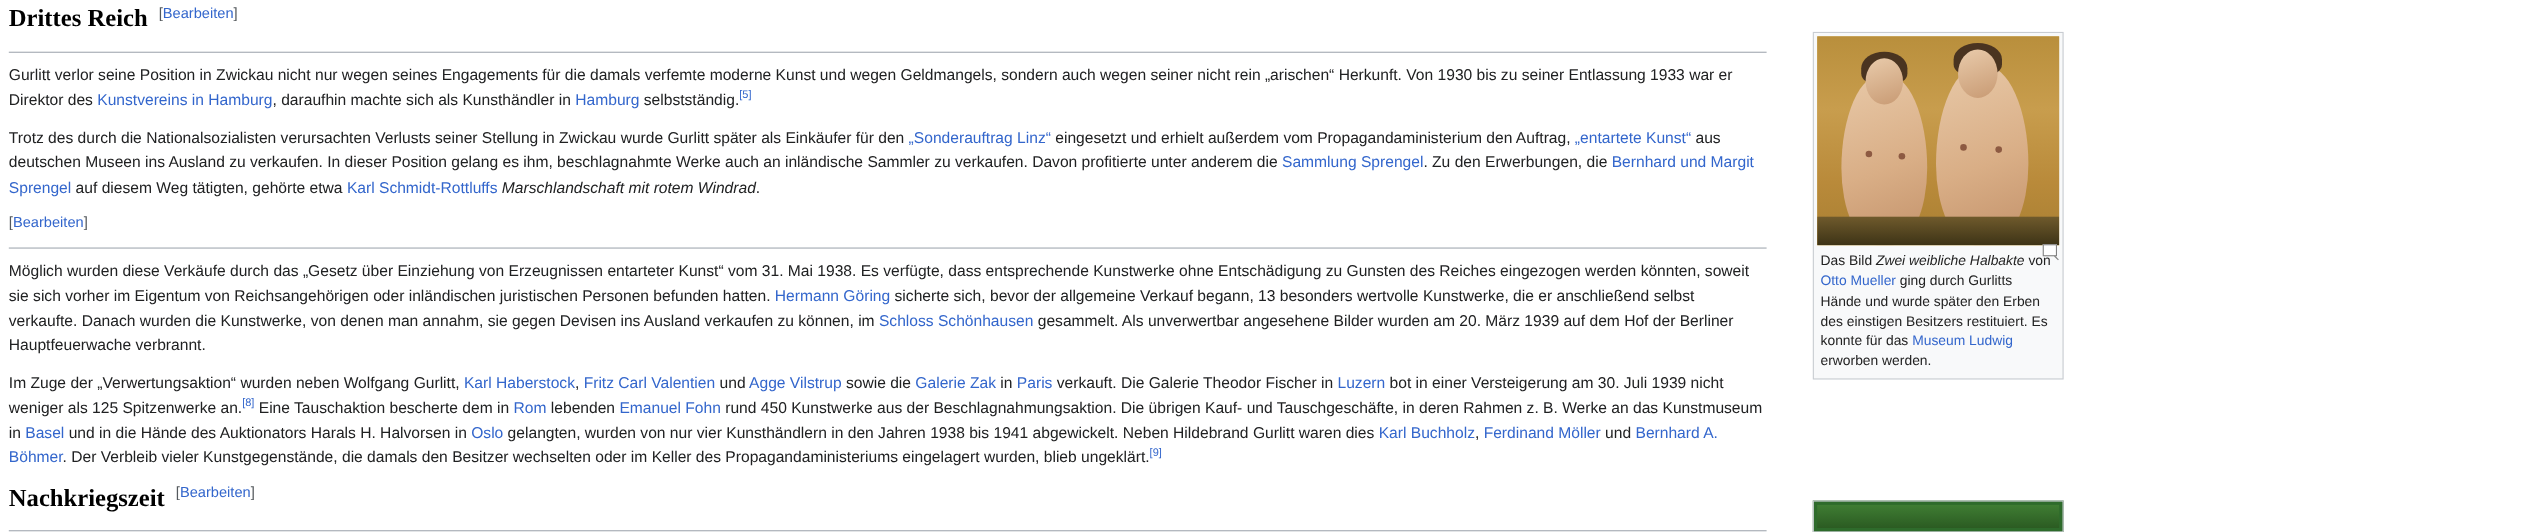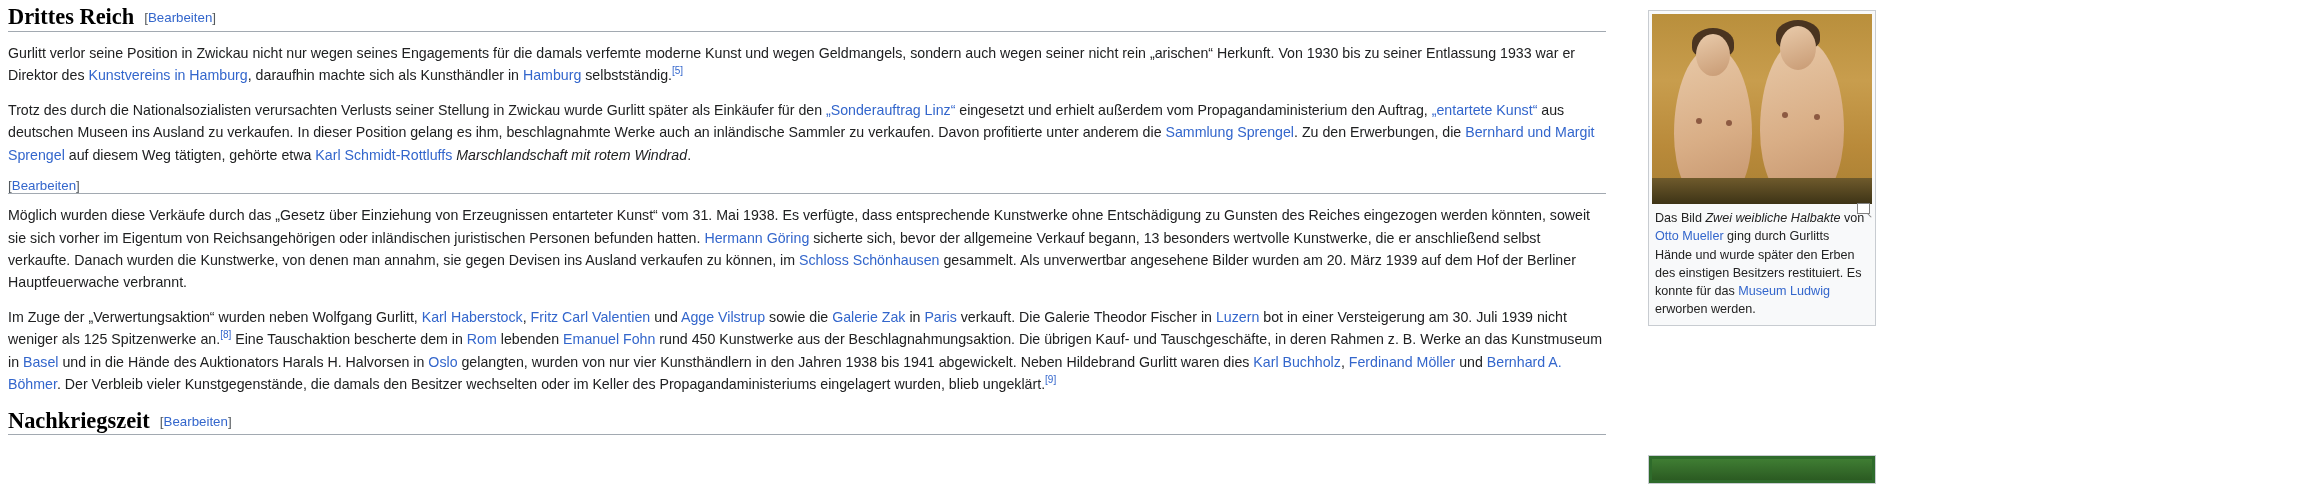--- a/index.html
+++ b/index.html
@@ -43,24 +43,24 @@
     font-size: 22.4px;
     font-weight: bold;
     line-height: 1.2;
     margin: 0;
     padding: 0 0 4px 0;
     border-bottom: 1px solid #a2a9b1;
     color: #000000;
   }
   .h2wrap {
     display: flex;
-    align-items: center;
+    align-items: flex-start;
     gap: 10px;
     border-bottom: 1px solid #a2a9b1;
-    padding-bottom: 0;
+    padding-bottom: 16px;
     margin-bottom: 10px;
   }
   .h2wrap h2 {
     border: none;
     padding: 0;
   }
   .editlink {
     font-family: Liberation Sans, sans-serif;
     font-size: 13.3px;
     white-space: nowrap;
@@ -80,21 +80,21 @@
 
   
   .sec-drittes { margin-top: 4px; }
   .sec-handel { margin-top: 12px; }
   .sec-nach { margin-top: 12px; }
 
   
   .figure {
     position: absolute;
     left: 1648px;
-    top: 10px;
+    top: 29px;
     width: 228px;
     border: 1px solid #c8ccd1;
     background: #f8f9fa;
     padding: 3px;
     box-sizing: border-box;
   }
   .figure .thumbimg {
     width: 220px;
     height: 190px;
     display: block;

